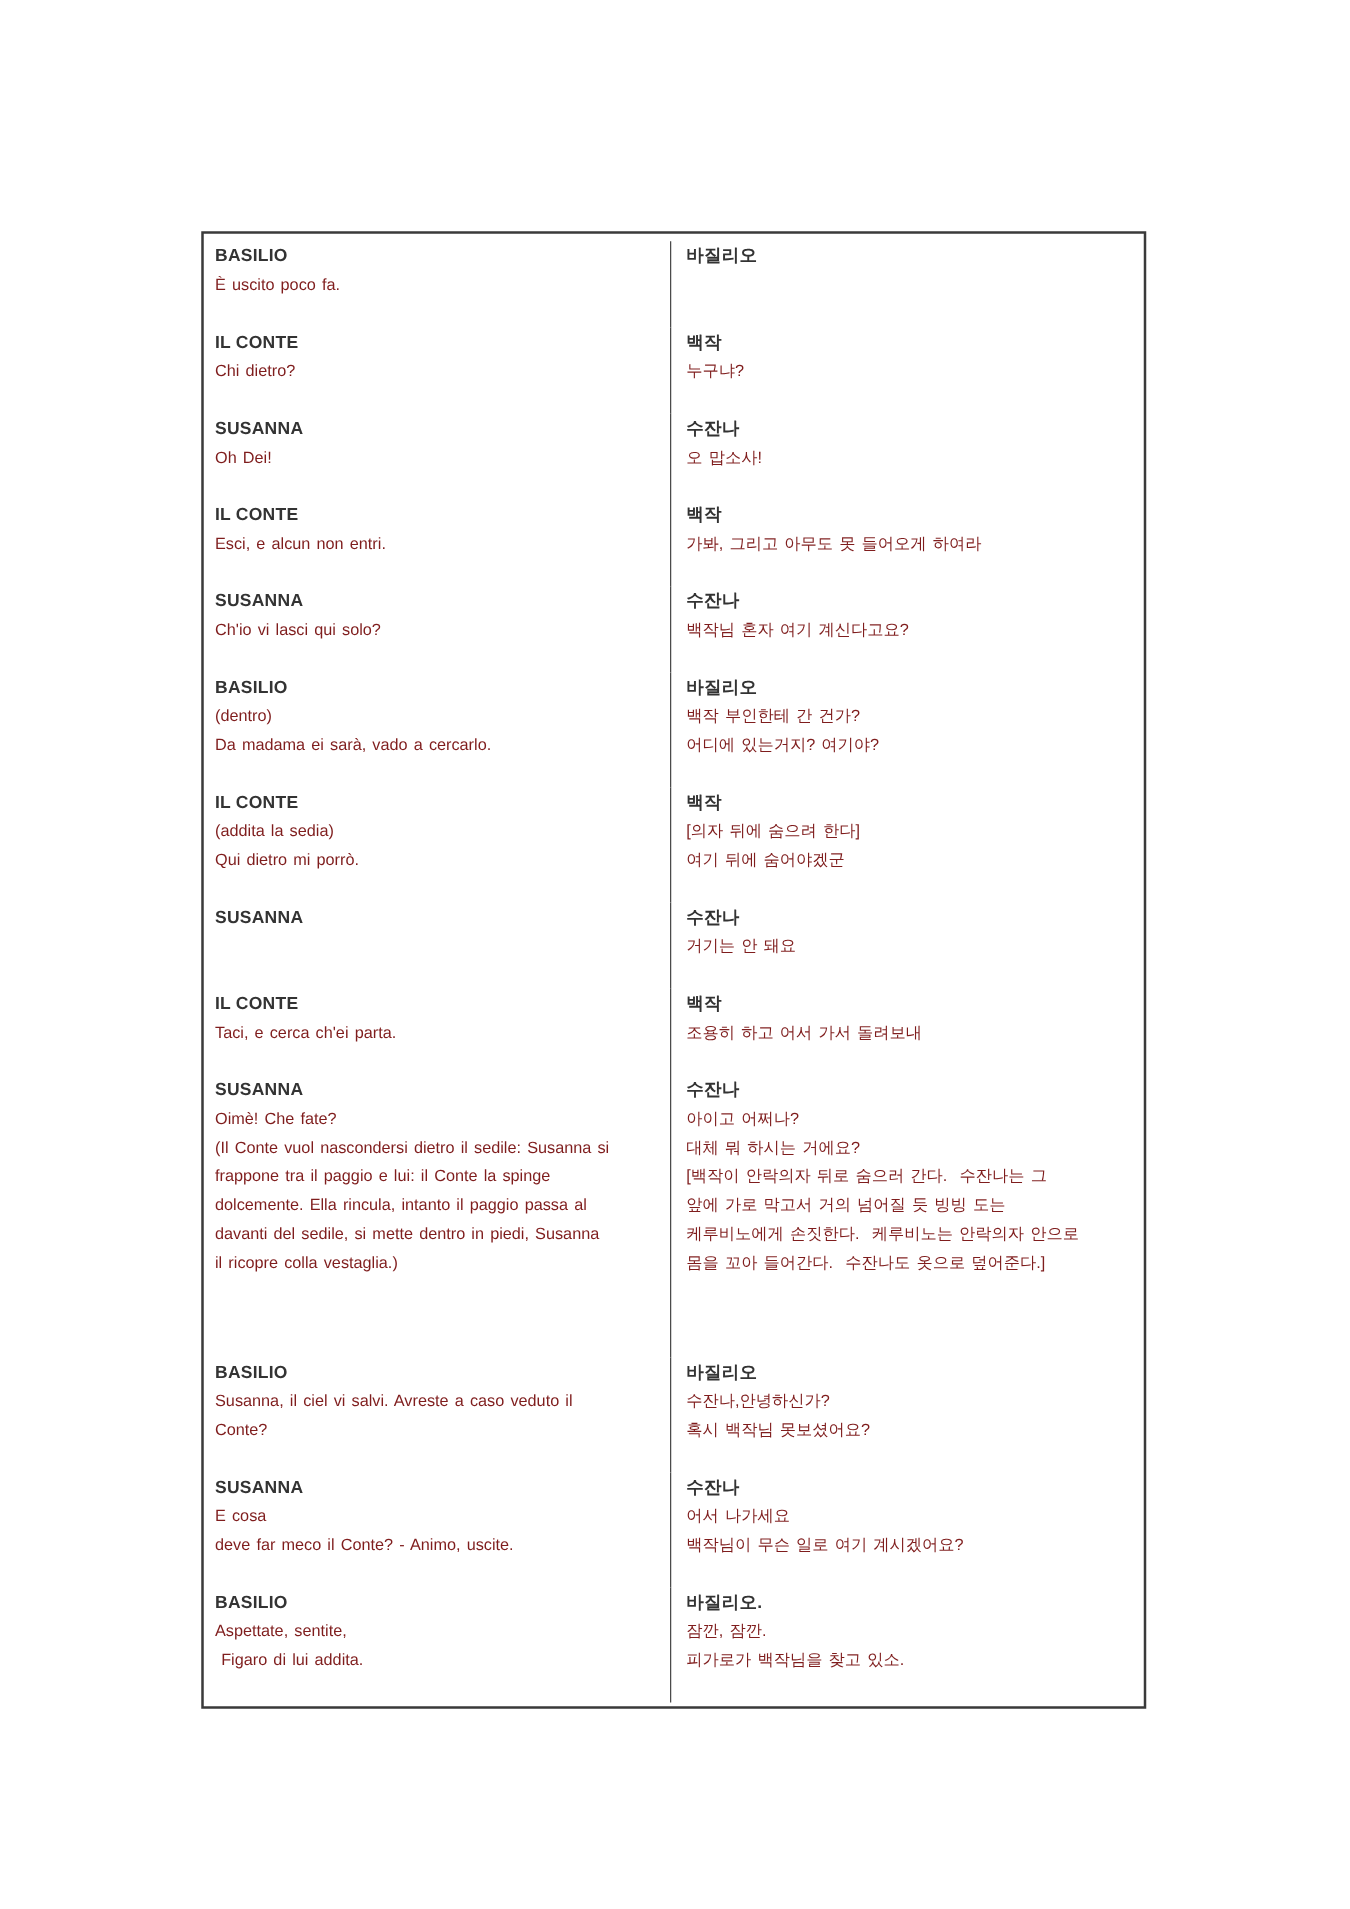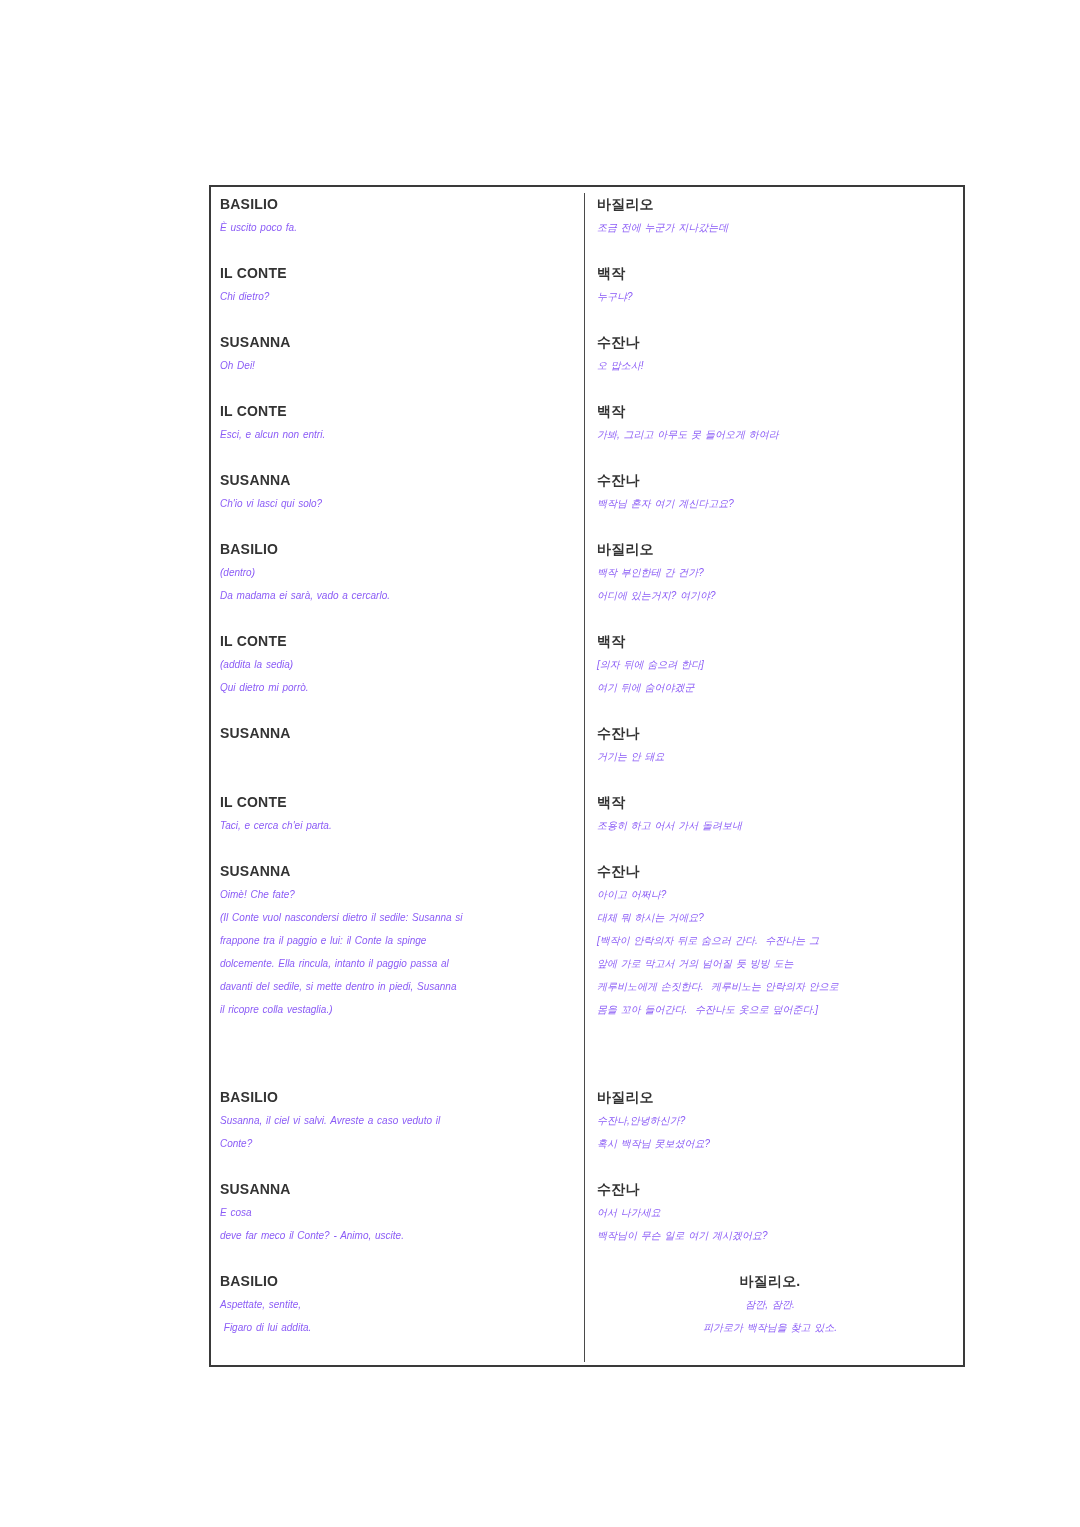--- a/index.html
+++ b/index.html
@@ -22,21 +22,20 @@
     width: 756px;
     height: 1182px;
     box-sizing: border-box;
     border: 2px solid #3a3a3a;
     background: #ffffff;
     display: grid;
     grid-template-columns: 374px 1fr;
     align-content: start;
     padding-top: 6px;
     overflow: hidden;
-    margin-left: 48px;
   }
   .cell {
     box-sizing: border-box;
     overflow: hidden;
     padding: 0 4px 23px 10px;
   }
   .cell.left {
     border-right: 1px solid #4a4a4a;
     padding-left: 9px;
     padding-right: 2px;
@@ -50,42 +49,40 @@
   }
   .speaker {
     font-size: 14px;
     line-height: 23px;
     font-weight: 700;
     color: #333333;
     letter-spacing: 0.2px;
     white-space: pre;
   }
   .line {
-    font-size: 10px;
+    font-size: 13px;
     line-height: 23px;
     font-weight: 400;
-    color: #8b5cf6;
+    color: #7f1d1d;
     word-spacing: 0.1em;
     white-space: pre;
-    font-style: italic;
   }
 </style>
 </head>
 <body>
 
 <div class="page">
   <div class="sheet">
 
   <div class="cell left" style="grid-area: 1 / 1;">
         <div class="speaker">BASILIO</div>
         <div class="line">È uscito poco fa.</div>
       </div>
       <div class="cell right" style="grid-area: 1 / 2;">
         <div class="speaker">바질리오</div>
-        <div class="line">조금 전에 누군가 지나갔는데</div>
       </div>
       <div class="cell left" style="grid-area: 2 / 1;">
         <div class="speaker">IL CONTE</div>
         <div class="line">Chi dietro?</div>
       </div>
       <div class="cell right" style="grid-area: 2 / 2;">
         <div class="speaker">백작</div>
         <div class="line">누구냐?</div>
       </div>
       <div class="cell left" style="grid-area: 3 / 1;">
@@ -183,19 +180,19 @@
       <div class="cell right" style="grid-area: 12 / 2;">
         <div class="speaker">수잔나</div>
         <div class="line">어서 나가세요</div>
         <div class="line">백작님이 무슨 일로 여기 계시겠어요?</div>
       </div>
       <div class="cell left" style="grid-area: 13 / 1;">
         <div class="speaker">BASILIO</div>
         <div class="line">Aspettate, sentite,</div>
         <div class="line"> Figaro di lui addita.</div>
       </div>
-      <div class="cell right" style="grid-area: 13 / 2; text-align: center;">
+      <div class="cell right" style="grid-area: 13 / 2;">
         <div class="speaker">바질리오.</div>
         <div class="line">잠깐, 잠깐.</div>
         <div class="line">피가로가 백작님을 찾고 있소.</div>
       </div>
     </div>
 </div>
 
 </body></html>

